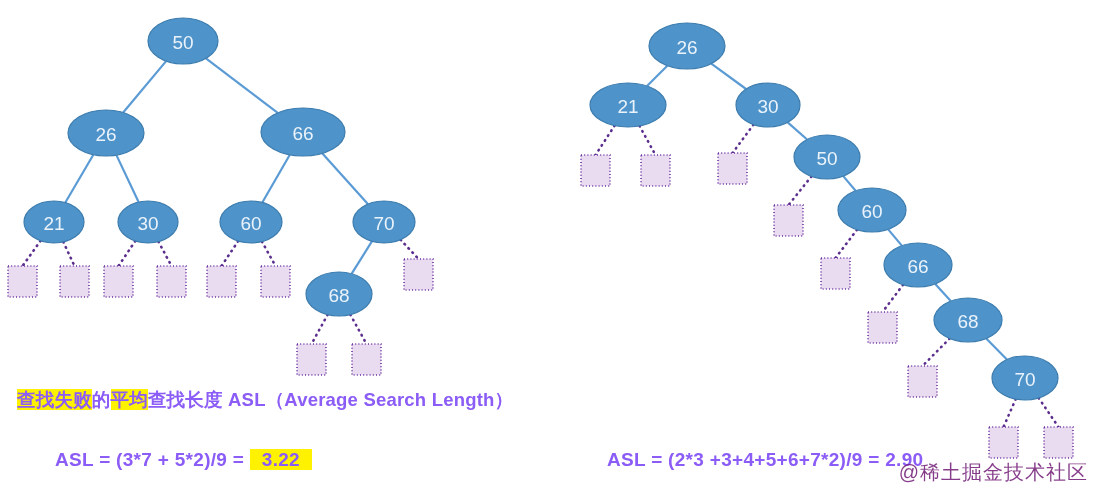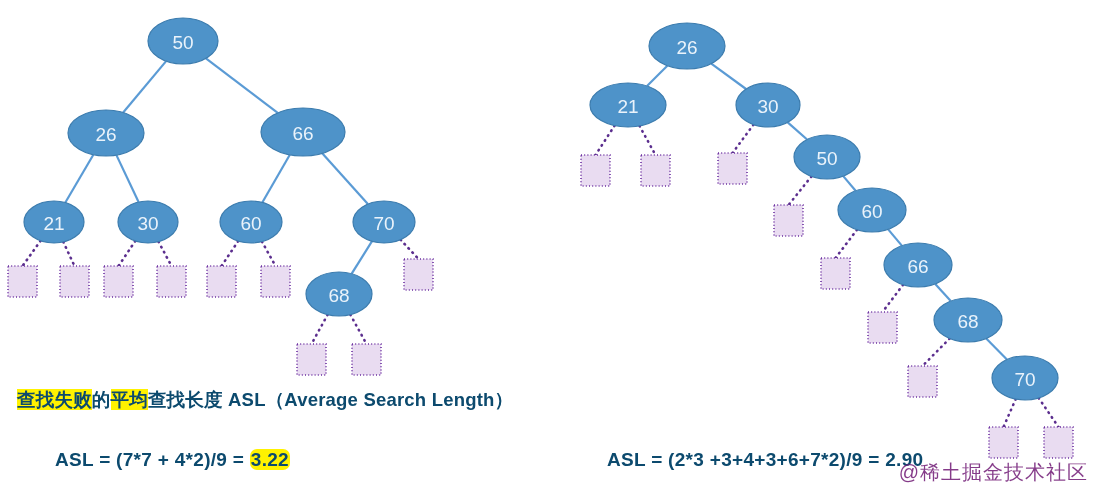--- a/index.html
+++ b/index.html
@@ -50,21 +50,21 @@
   }
   .leaf-box {
     fill: #E9DCF1;
     stroke: #6B2FA0;
     stroke-width: 1.6;
     stroke-dasharray: 1 2.2;
   }
   .text-line {
     position: absolute;
     white-space: nowrap;
-    color: #0c4a6e;
+    color: #8b5cf6;
     text-align: center;
   }
   #caption-line {
     left: 17px;
     top: 387px;
     font-size: 18.5px;
     font-weight: bold;
     letter-spacing: 0.2px;
   }
   #caption-line .hl {
@@ -72,22 +72,21 @@
   }
   #asl-left {
     left: 55px;
     top: 449px;
     font-size: 19px;
     font-weight: bold;
     letter-spacing: 0.3px;
   }
   #asl-left .hl {
     background: #FFF200;
-    padding: 0 1px;
-    border-radius: 7px;
+    padding: 0 12px;
   }
   #asl-right {
     left: 607px;
     top: 449px;
     font-size: 19px;
     font-weight: bold;
     letter-spacing: 0.3px;
   }
   #watermark {
     position: absolute;
@@ -221,19 +220,19 @@
         </g>
         <g>
           <ellipse cx="1025" cy="378" rx="33" ry="22" class="node-ellipse"></ellipse>
           <text x="1025" y="379" class="node-label">70</text>
         </g>
       </g>
     </svg>
 
   <div class="text-line" id="caption-line"><span class="hl">查找失败</span><span>的</span><span class="hl">平均</span><span>查找长度 </span><span>ASL（Average Search Length）</span></div>
 
-  <div class="text-line" id="asl-left"><span>ASL = (7*7 + 4*2)/9 = </span><span class="hl">3.22</span></div>
-
-  <div class="text-line" id="asl-right"><span>ASL = (2*3 +3+4+3+6+7*2)/9 = </span><span>2.90</span></div>
+  <div class="text-line" id="asl-left"><span>ASL = (3*7 + 5*2)/9 = </span><span class="hl">3.22</span></div>
+
+  <div class="text-line" id="asl-right"><span>ASL = (2*3 +3+4+5+6+7*2)/9 = </span><span>2.90</span></div>
 
   <div id="watermark">@稀土掘金技术社区</div>
 
 </div>
 
 </body></html>

